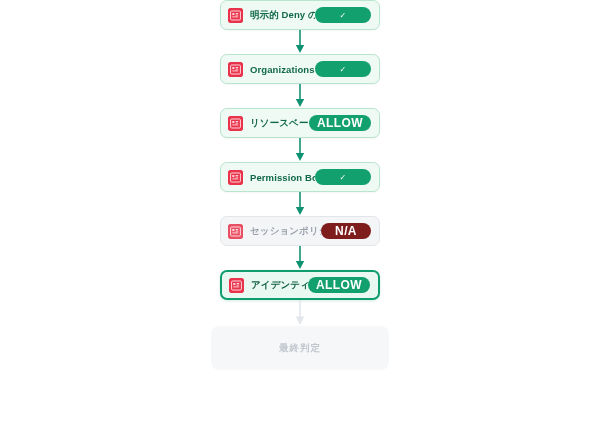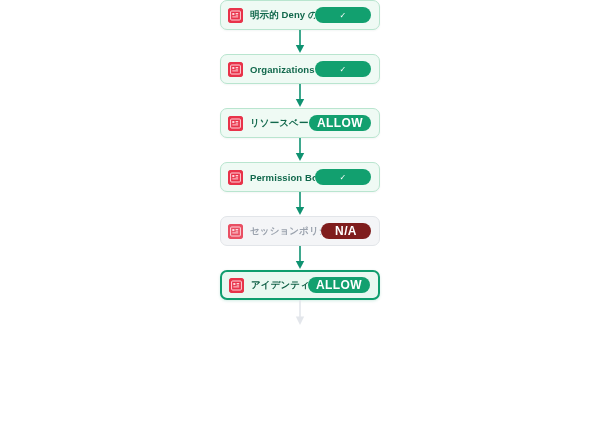--- a/index.html
+++ b/index.html
@@ -256,14 +256,17 @@
       </span>
       <span class="card-label">アイデンティティベース</span>
       <span class="badge">ALLOW</span>
     </div>
     <svg class="connector" width="12" height="26" viewBox="0 0 12 26">
       <line x1="6" y1="0" x2="6" y2="17" stroke="#e3e6eb" stroke-width="1.6"></line>
       <polygon points="6,25 1.8,16.5 10.2,16.5" fill="#e3e6eb"></polygon>
     </svg>
   </div>
 
+  <div class="verdict">
+    <span class="verdict-label">最終判定</span>
+  </div>
 
 </div>
 
 </body></html>

